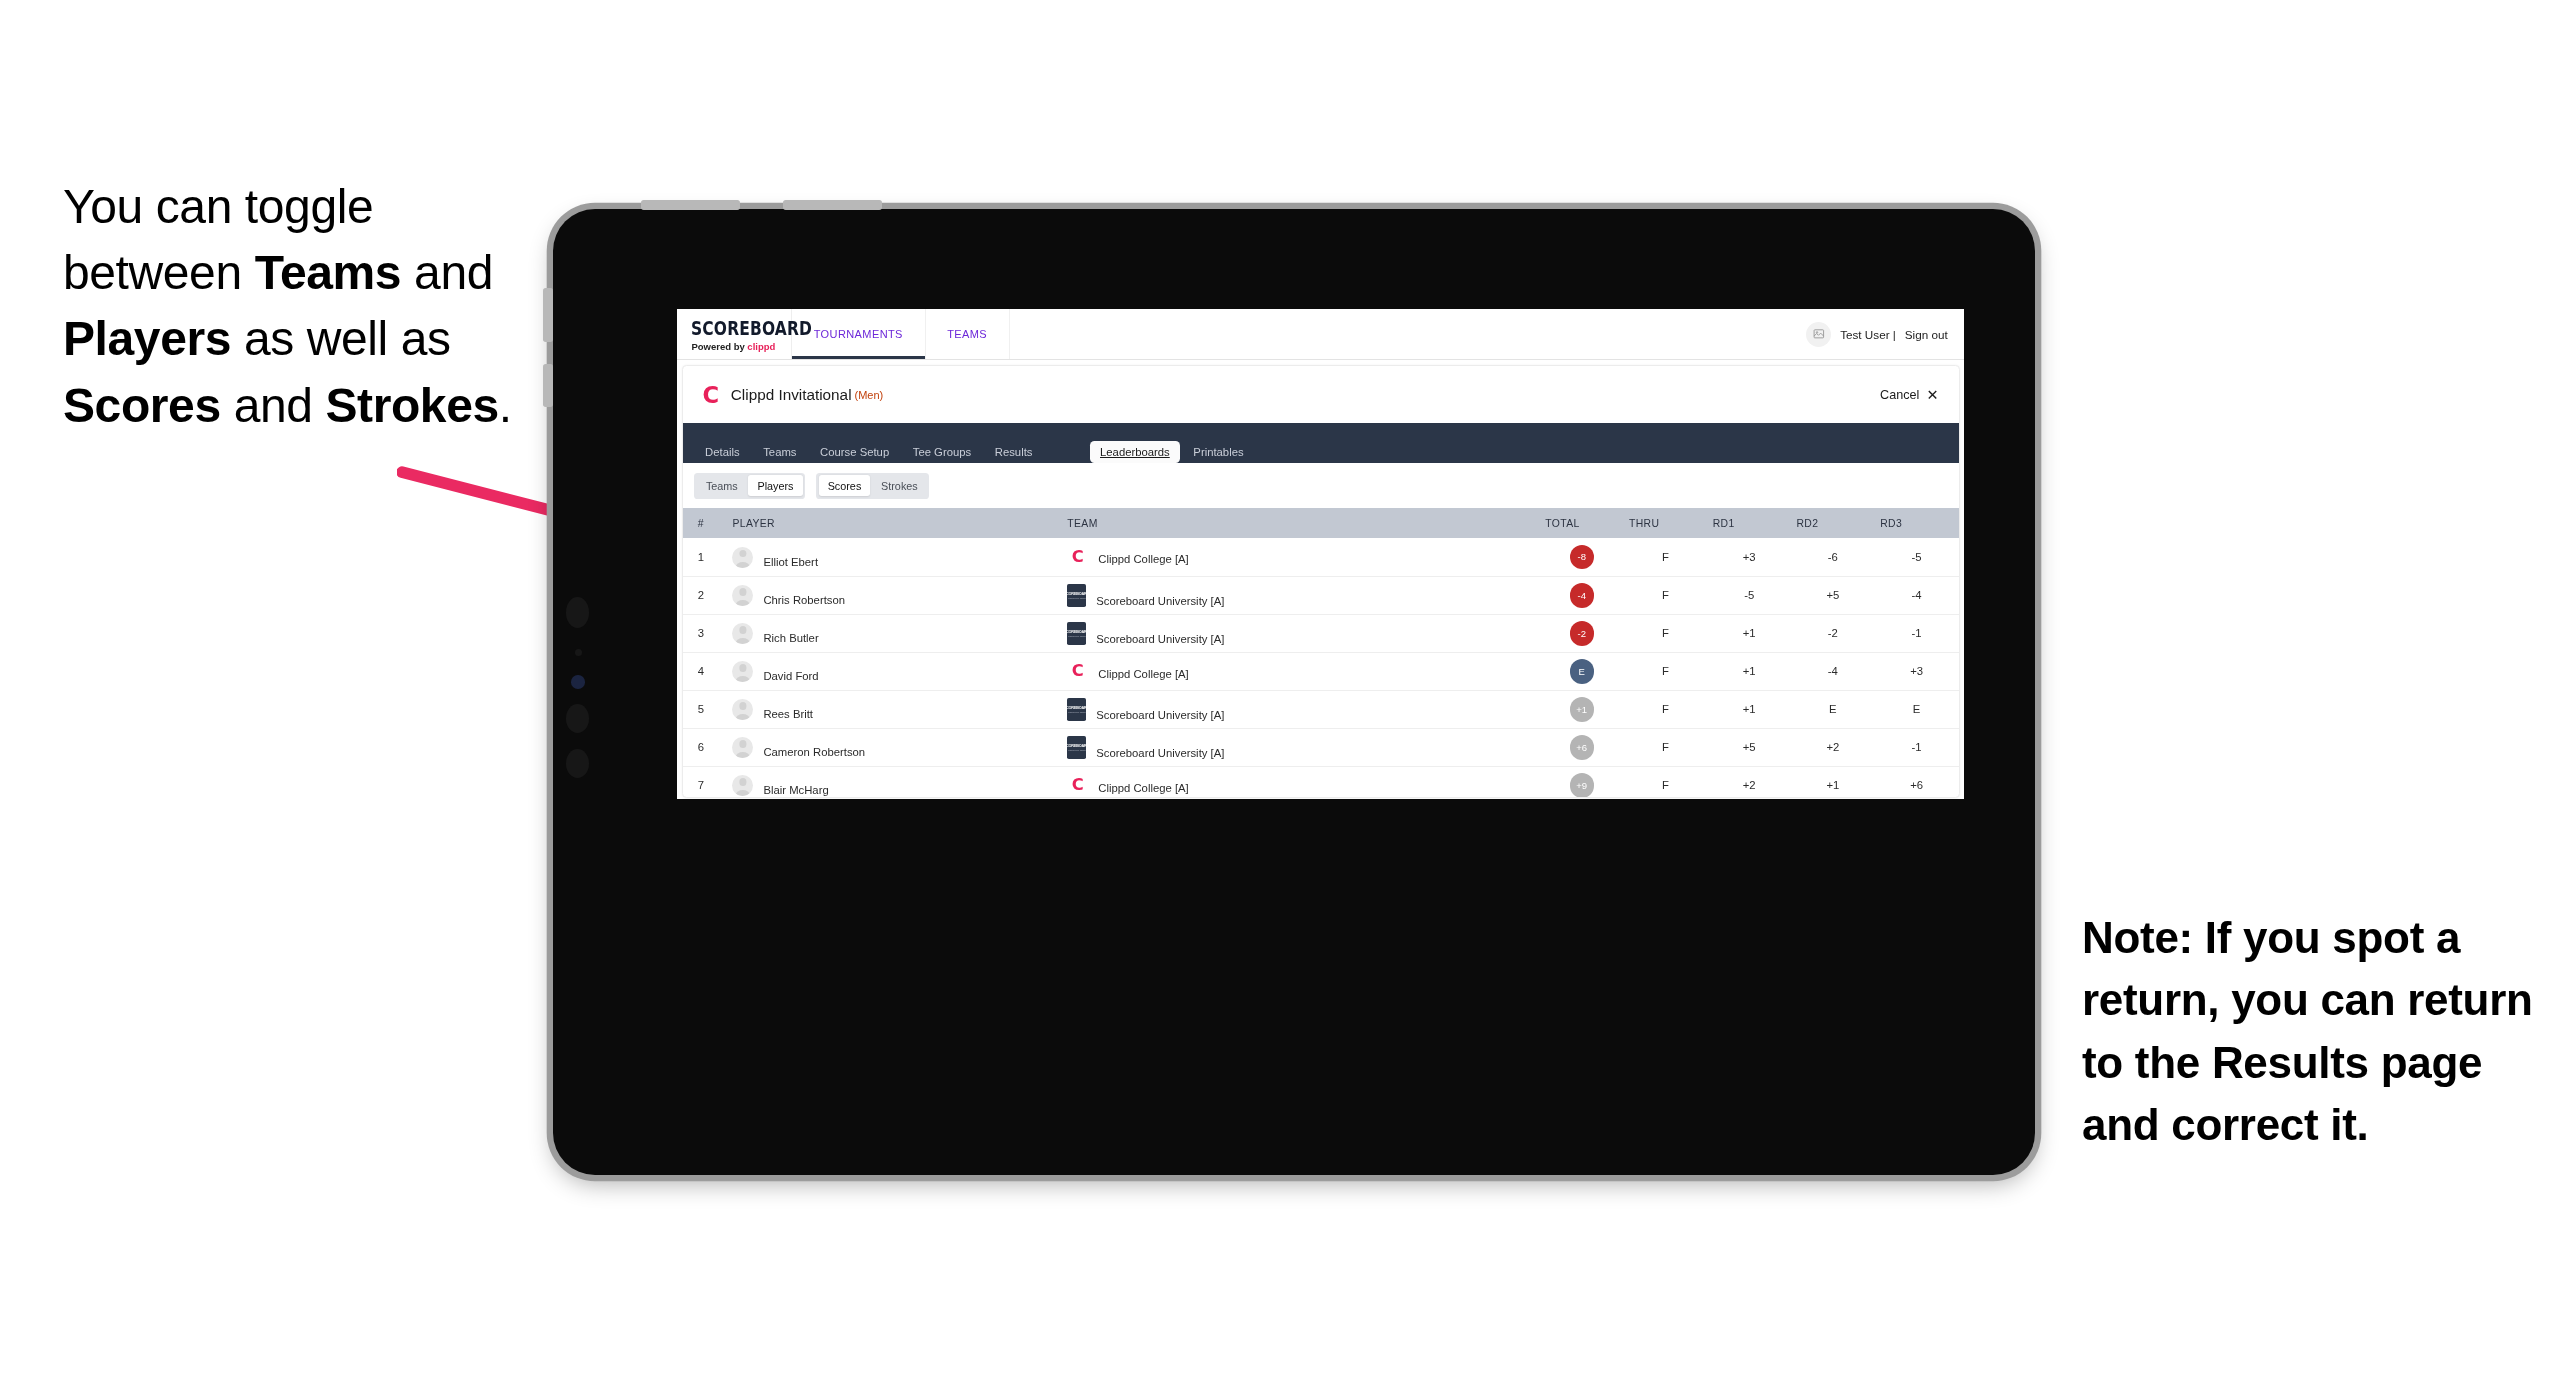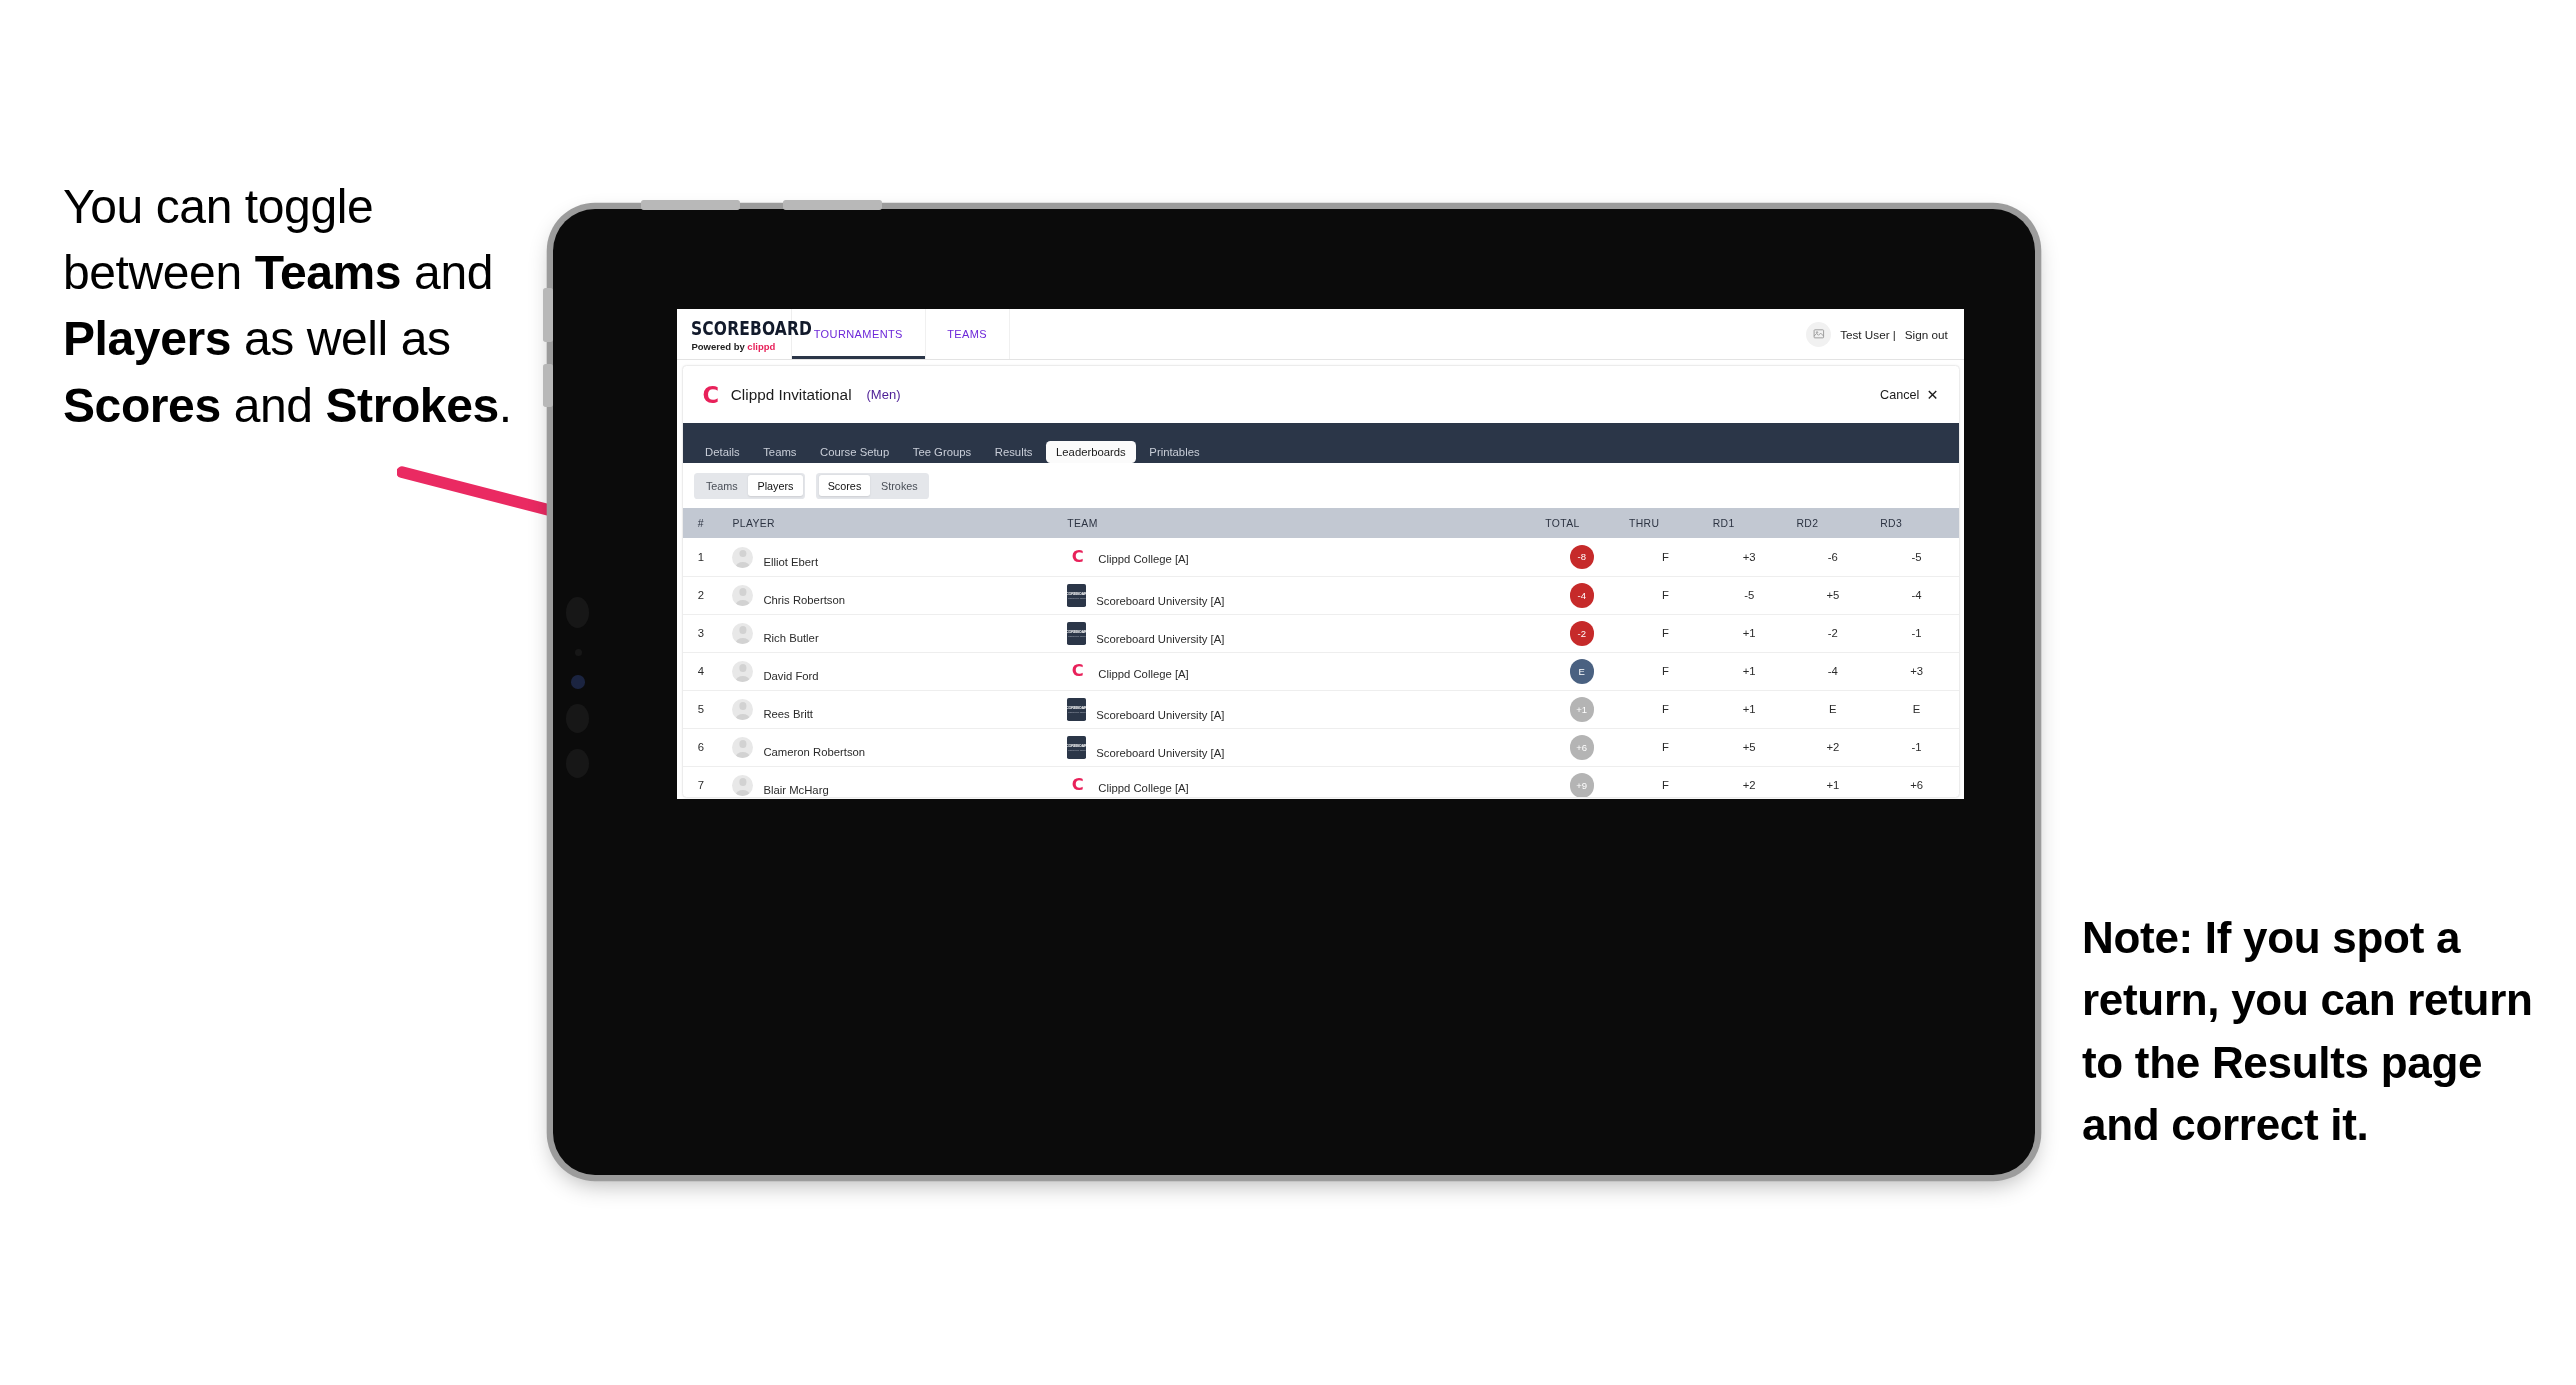--- a/index.html
+++ b/index.html
@@ -183,21 +183,21 @@
     padding: 0 20px;
   }
   .c-logo {
     font-size: 22.6px;
     font-weight: 800;
     color: #e8215a;
     margin-right: 11.7px;
     font-family: "DejaVu Sans", sans-serif;
   }
   .title-main { font-size: 15.3px; color: #1b1b1b; }
-  .title-sub { font-size: 13px; color: #4c1d95; margin-left: 15px; }
+  .title-sub { font-size: 11px; color: #c2410c; margin-left: 3px; }
   .title-spacer { flex: 1; }
   .cancel { font-size: 12.6px; color: #1b1b1b; cursor: pointer; display: flex; align-items: center; gap: 7.2px; }
   .cancel-x { font-size: 14.4px; font-weight: 500; }
 
   
   .subnav {
     height: 40px;
     background: #2b3648;
     display: flex;
     align-items: flex-end;
@@ -208,21 +208,23 @@
     font-size: 11.3px;
     color: #c9ced8;
     padding: 5.4px 10px;
     cursor: pointer;
     border-radius: 4.5px;
     white-space: nowrap;
   }
   .subnav-item.active {
     background: #fbfbfb;
     color: #1a1a1a;
+    text-decoration: underline;
     font-weight: 400;
+    margin-left: 44px;
   }
 
   
   .toggle-row {
     height: 45px;
     display: flex;
     align-items: center;
     padding-left: 11.7px;
     gap: 10.8px;
     background: #fff;

